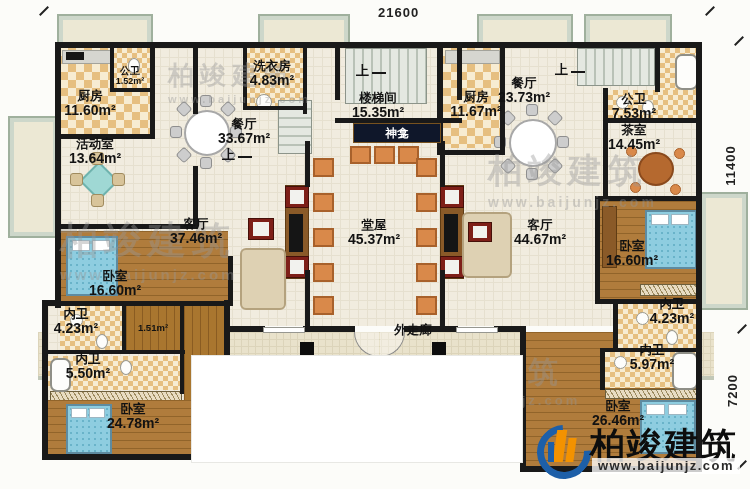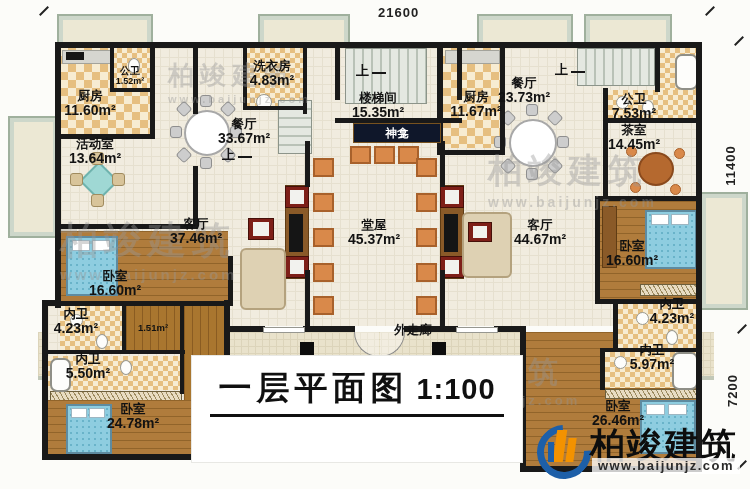--- a/index.html
+++ b/index.html
@@ -398,25 +398,20 @@
   <div class="dim" style="left:378px;top:5px;">21600</div>
   <div class="tick" style="left:38px;top:10px;"></div>
   <div class="tick" style="left:704px;top:10px;"></div>
   <div class="dim" style="left:700px;top:158px;width:60px;text-align:center;transform:rotate(-90deg);">11400</div>
   <div class="dim" style="left:702px;top:383px;width:60px;text-align:center;transform:rotate(-90deg);">7200</div>
   <div class="tick" style="left:733px;top:40px;"></div>
   <div class="tick" style="left:736px;top:328px;"></div>
   <div class="tick" style="left:736px;top:464px;"></div>
 
   <div class="panel">
-    <div>
-      <span class="ptitle">
-        <span class="tmain">一层平面图</span><span class="tscale">1:100</span>
-      </span>
-    </div>
   </div>
 
   <div class="logo" style="left:536px;top:416px;width:212px;height:64px;">
     <div class="abs" style="left:0;top:2px;width:54px;height:58px;">
       <div class="lg-arc" style="left:1px;top:7px;"></div>
       <div class="lg-b1" style="left:19px;top:12px;width:10px;height:32px;transform:skewX(-8deg);"></div>
       <div class="lg-b1" style="left:31px;top:20px;width:8px;height:24px;transform:skewX(-8deg);"></div>
       <div class="lg-b2" style="left:12px;top:24px;width:6px;height:20px;"></div>
     </div>
     <div class="lg-name" style="left:54px;top:6px;">柏竣建筑</div>

